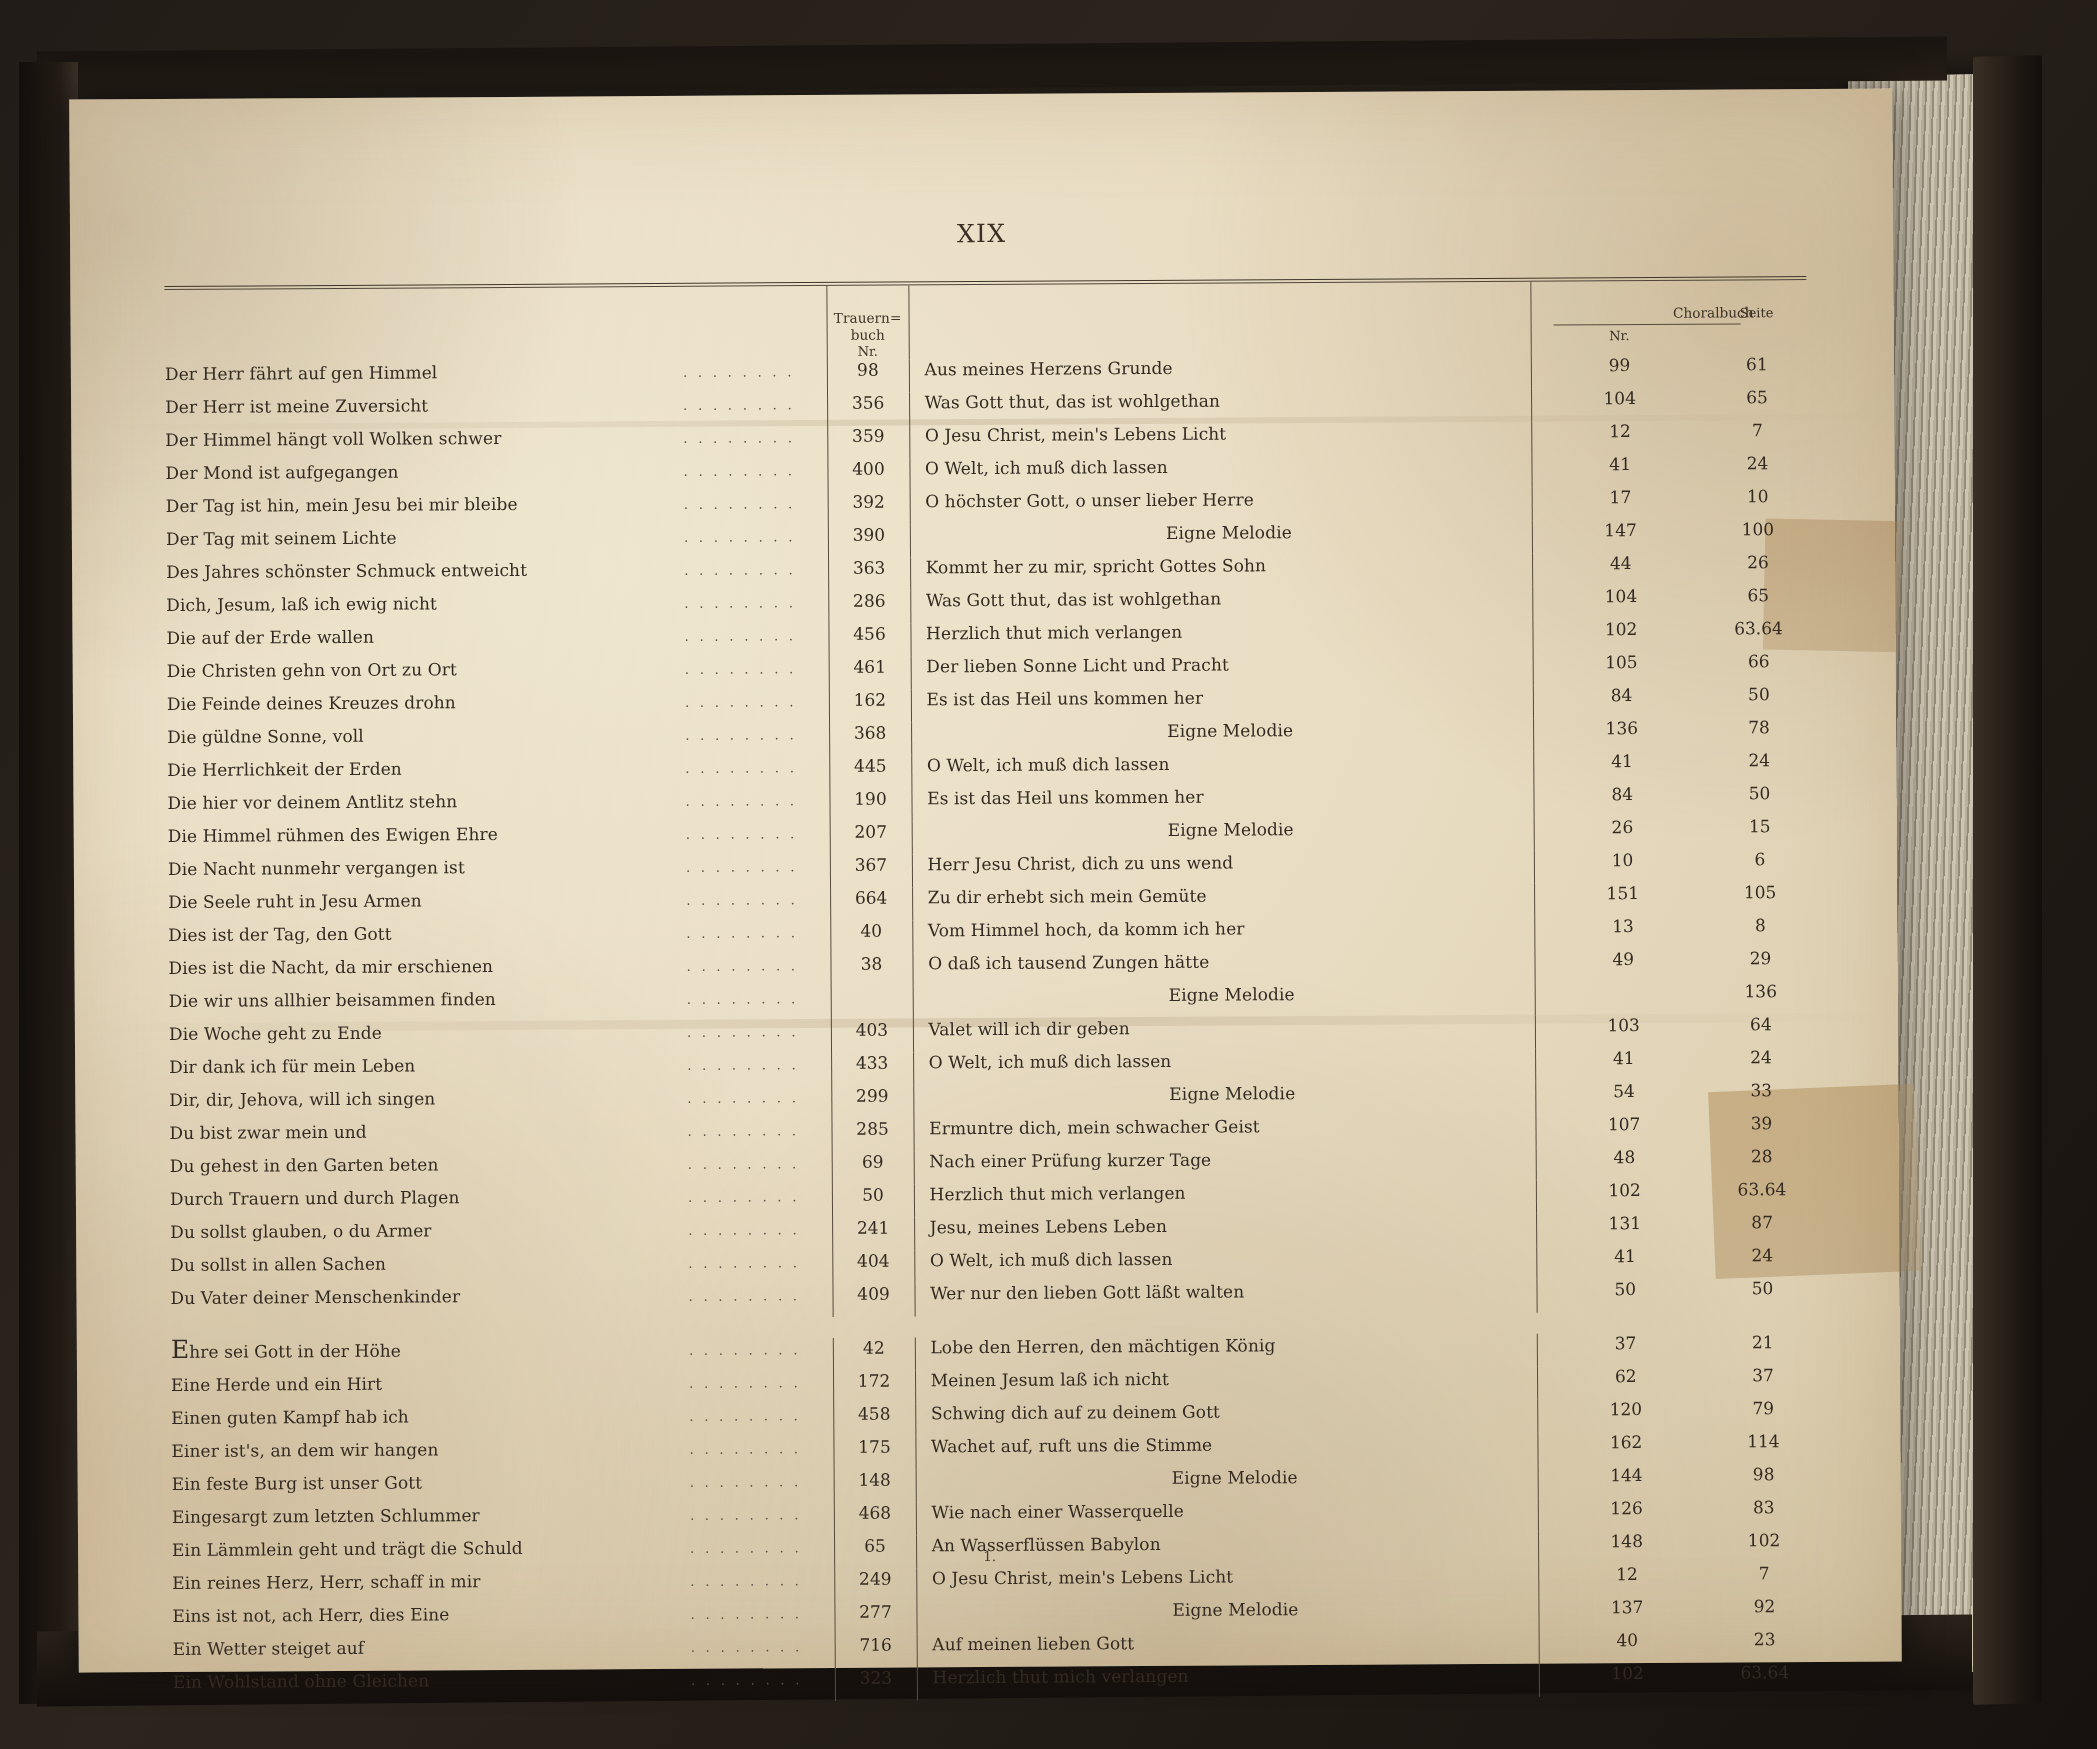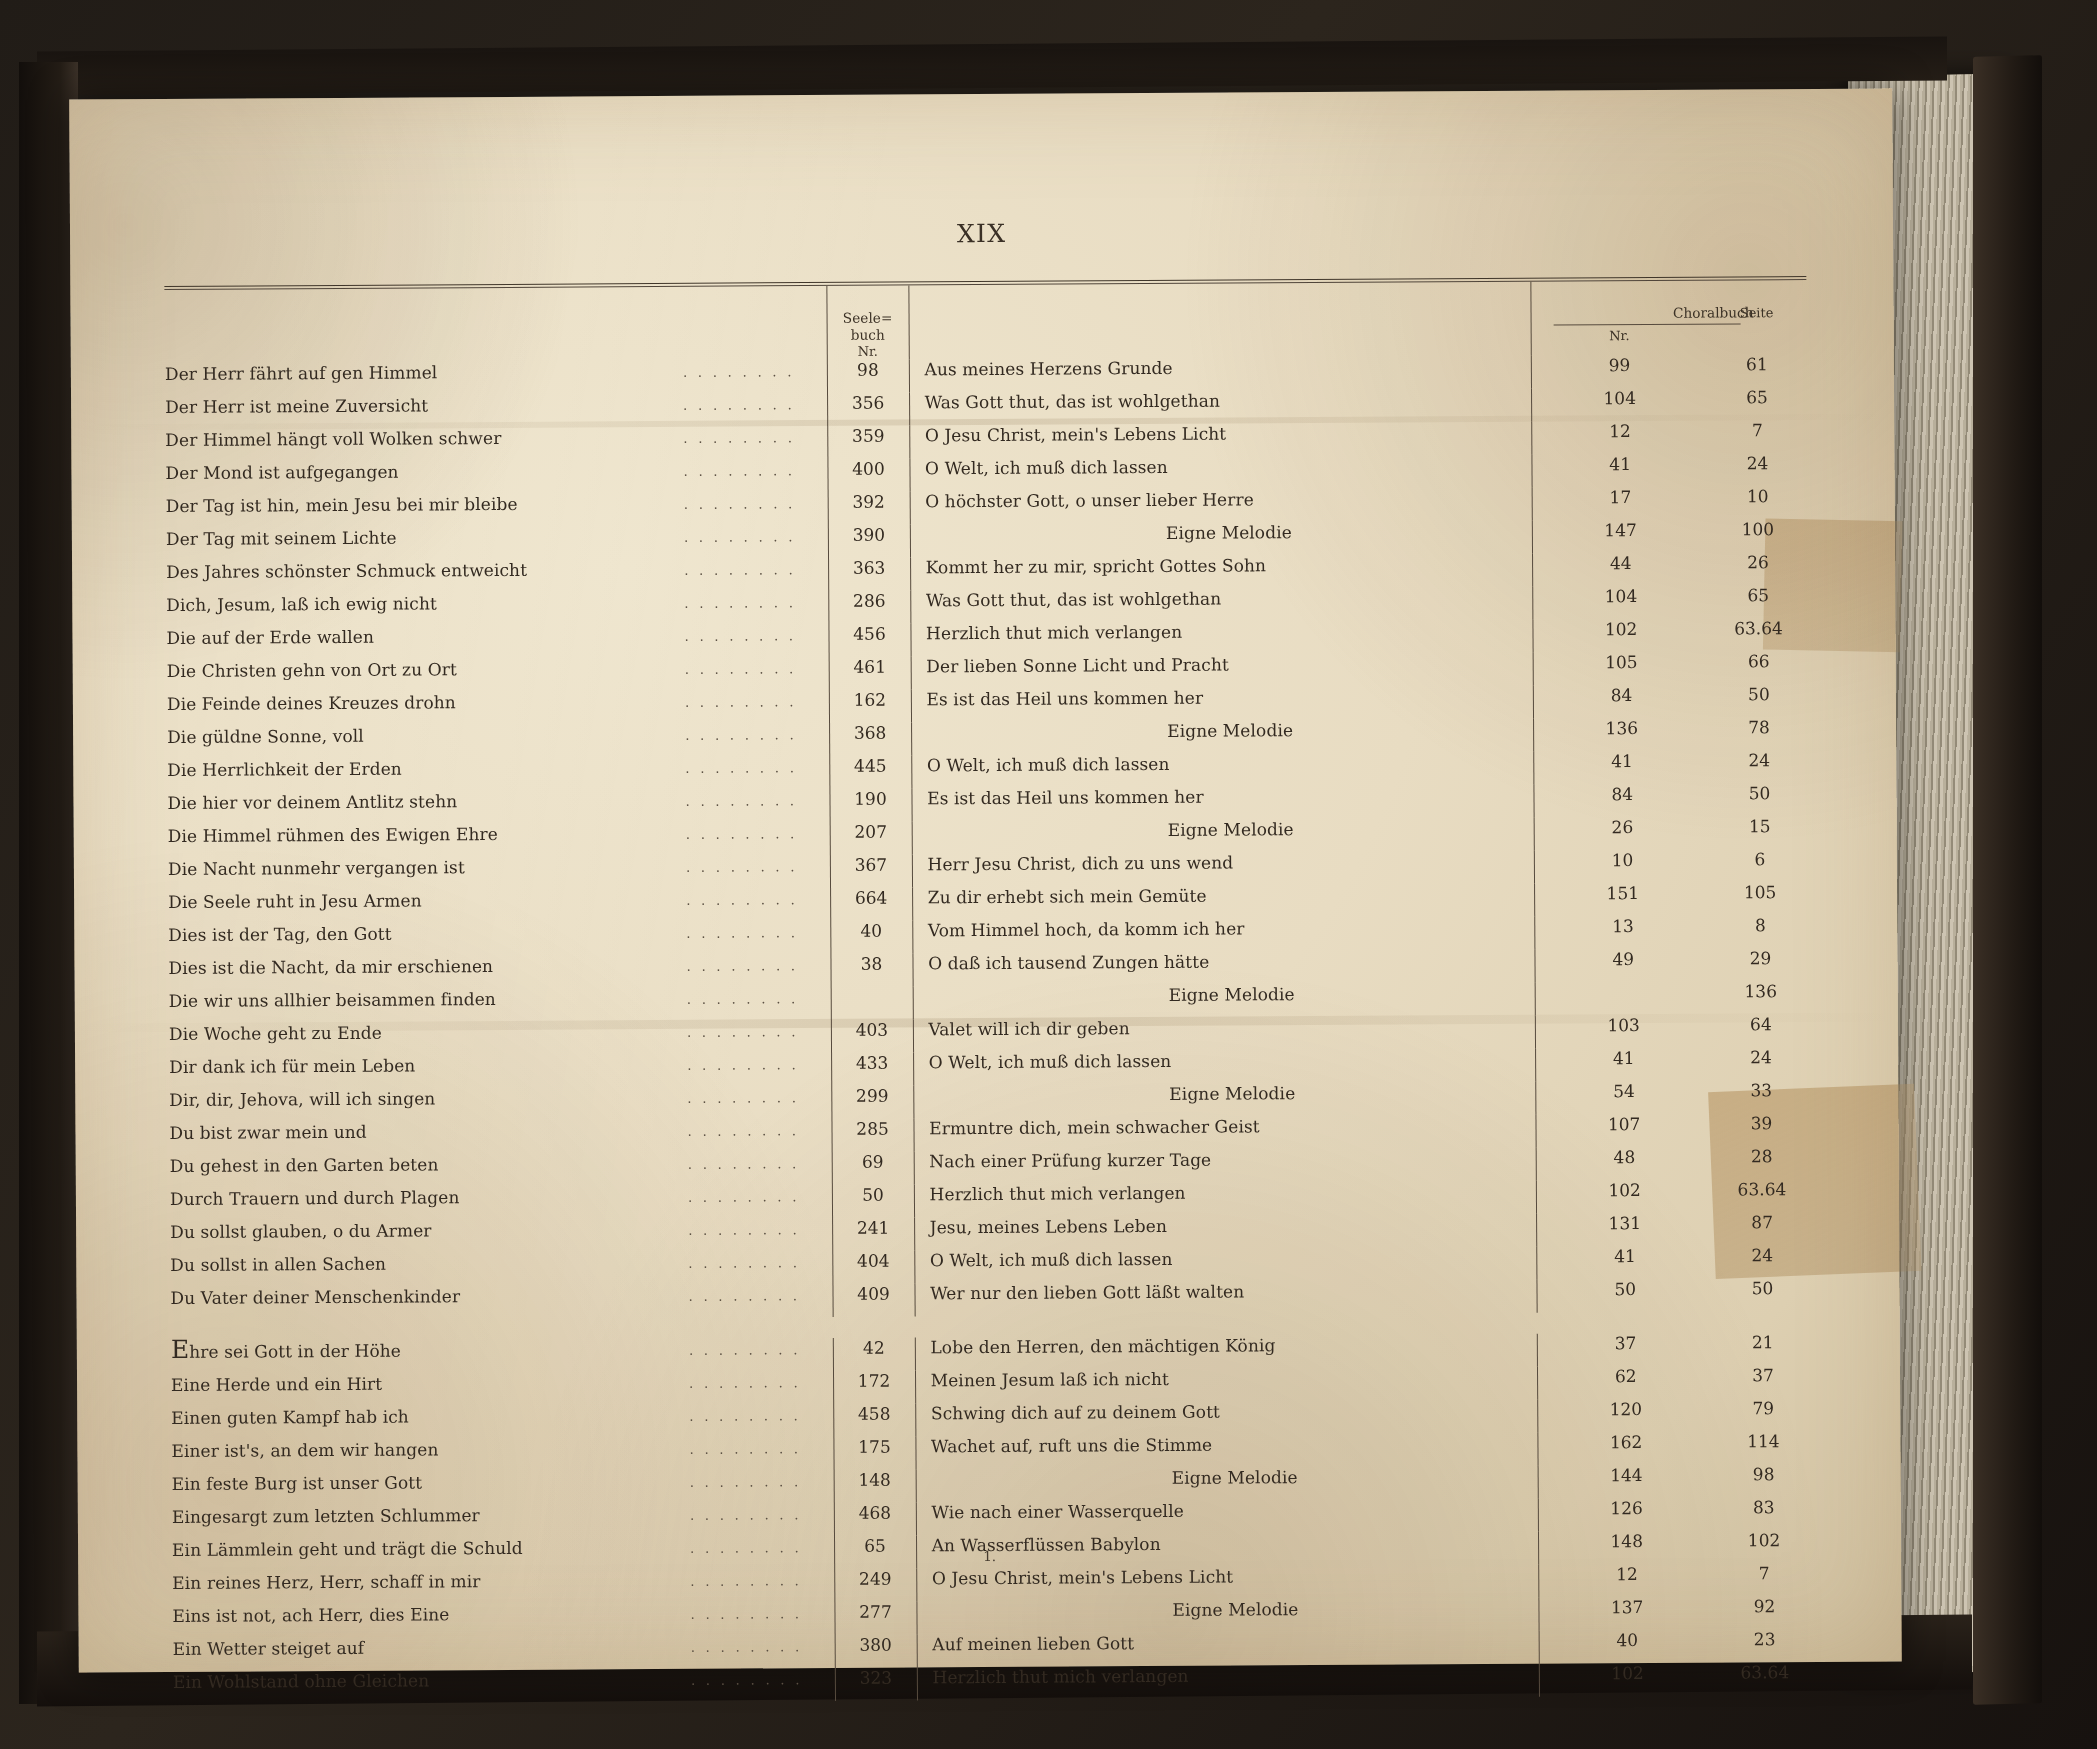--- a/index.html
+++ b/index.html
@@ -286,21 +286,21 @@
           <col>
           <col style="width:94px">
           <col style="width:100px">
         </colgroup>
 
         <tbody>
             <tr>
           <td></td>
           <td></td>
           <td class="hdr-cell vline-l vline-r">
-            <div>Seele=</div>
+            <div>Trauern=</div>
             <div>buch</div>
             <div class="hdr-small">Nr.</div>
           </td>
           <td></td>
           <td></td>
           <td class="hdr-cell vline-l">
             <div style="position:relative;left:94px;white-space:nowrap;">Choralbuch</div>
             <div style="border-top:0.9px solid #574b3e;margin:2.5px -8.7px 2.5px -3.7px;width:187px;position:relative;left:25px;"></div>
             <div class="hdr-small">Nr.</div>
           </td>
@@ -658,21 +658,21 @@
               <td class="leader">. . . . . . . .</td>
               <td class="num num-gb vline-l vline-r">277</td>
               <td></td>
               <td class="tune eigne">Eigne Melodie</td>
               <td class="num num-cb-nr vline-l">137</td>
               <td class="num num-cb-seite">92</td>
             </tr>
             <tr class="datarow">
               <td class="row-title">Ein Wetter steiget auf</td>
               <td class="leader">. . . . . . . .</td>
-              <td class="num num-gb vline-l vline-r">380</td>
+              <td class="num num-gb vline-l vline-r">716</td>
               <td></td>
               <td class="tune">Auf meinen lieben Gott</td>
               <td class="num num-cb-nr vline-l">40</td>
               <td class="num num-cb-seite">23</td>
             </tr>
             <tr class="datarow">
               <td class="row-title">Ein Wohlstand ohne Gleichen</td>
               <td class="leader">. . . . . . . .</td>
               <td class="num num-gb vline-l vline-r">323</td>
               <td></td>

